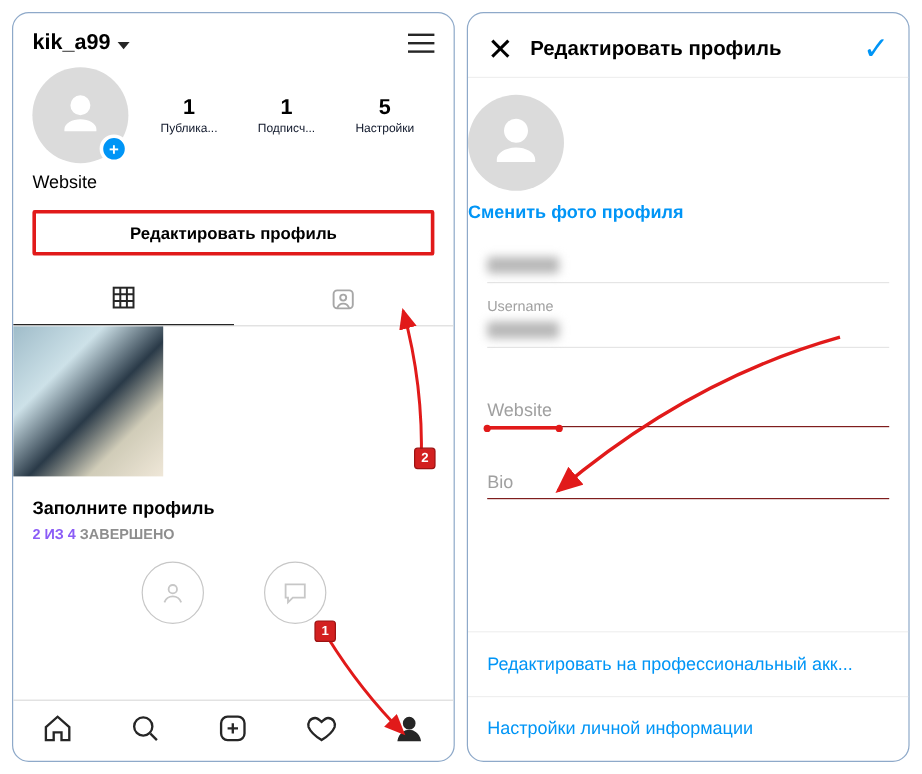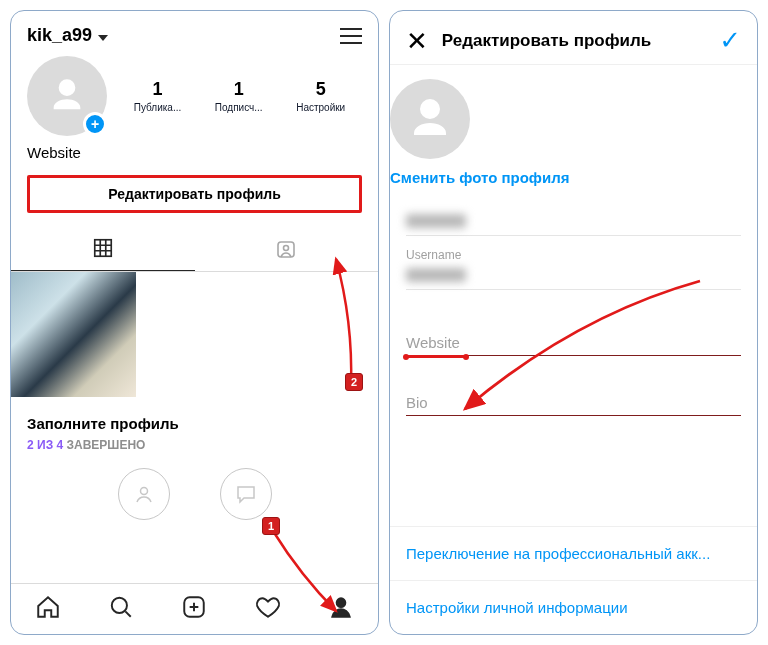--- a/index.html
+++ b/index.html
@@ -220,21 +220,21 @@
     <div class="field-val empty-ph">Website</div>
     <div class="website-underline"></div>
   </div>
 
   <div class="field" style="padding-top:30px">
     <div class="field-val empty-ph">Bio</div>
   </div>
 
   <div style="flex:1"></div>
 
-  <div class="link-row">Переключение на профессиональный акк...</div>
+  <div class="link-row">Редактировать на профессиональный акк...</div>
   <div class="link-row">Настройки личной информации</div>
 
   <svg class="arrow" style="left:55px;top:260px;width:260px;height:150px" viewBox="0 0 260 150">
     <defs>
         <marker id="ah3" markerWidth="9" markerHeight="9" refX="7" refY="3.5" orient="auto">
           <path d="M0 0 L8 3.5 L0 7 Z" fill="#e11a1a"></path>
         </marker>
       </defs>
     <path d="M255 10 Q130 45 20 138" stroke="#e11a1a" stroke-width="2.8" fill="none" marker-end="url(#ah3)"></path>
   </svg>

